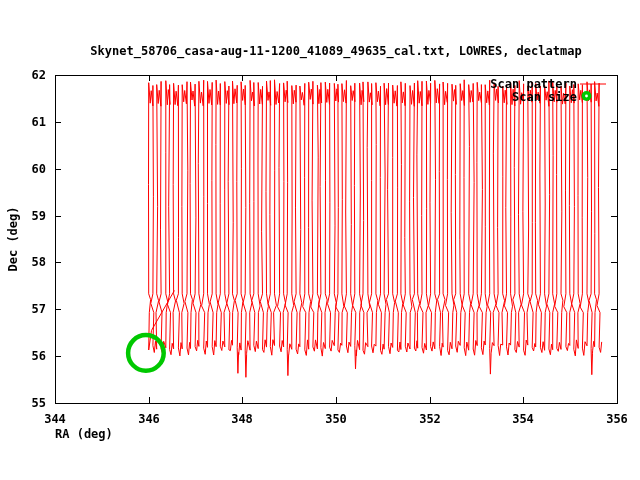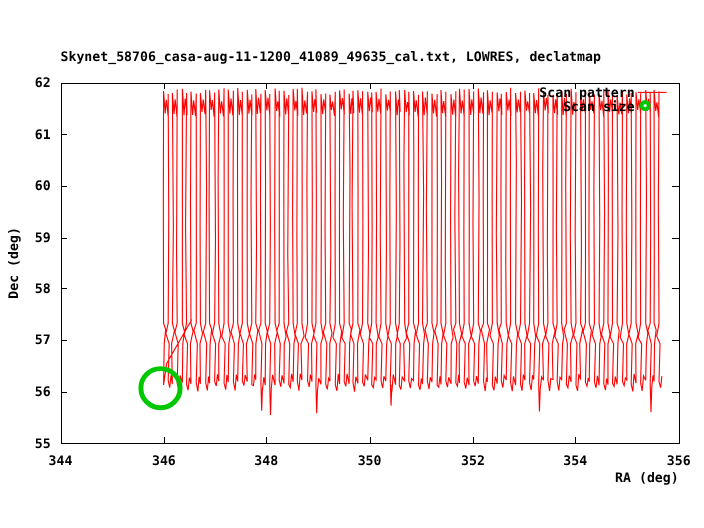--- a/index.html
+++ b/index.html
@@ -2,22 +2,22 @@
 <html><head>
 <meta charset="utf-8">
 <style>
   html,body{margin:0;padding:0;background:#fff;}
   .canvas{
     position:relative;width:640px;height:480px;background:#ffffff;
     font-family:"DejaVu Sans Mono", monospace;font-weight:bold;color:#000;
     overflow:hidden;
   }
   .overlay{position:absolute;font-size:12px;line-height:13px;white-space:pre;}
-  .title{left:55px;top:45px;width:562px;text-align:left;}
-  .xlabel{left:55px;top:428px;width:562px;text-align:right;}
+  .title{left:55px;top:45px;width:562px;text-align:center;}
+  .xlabel{left:55px;top:428px;width:562px;text-align:left;}
   .ylabel{left:13px;top:239px;transform:translate(-50%,-50%) rotate(-90deg);}
   .legend-label{position:absolute;font-size:12px;line-height:13px;right:63px;text-align:right;white-space:pre;}
   .legend-scan{top:78px;}
   .legend-beam{top:91px;}
   svg{position:absolute;left:0;top:0;}
   .tick-text{font-family:"DejaVu Sans Mono",monospace;font-weight:bold;font-size:12px;fill:#000;}
 </style>
 </head>
 <body>
 

